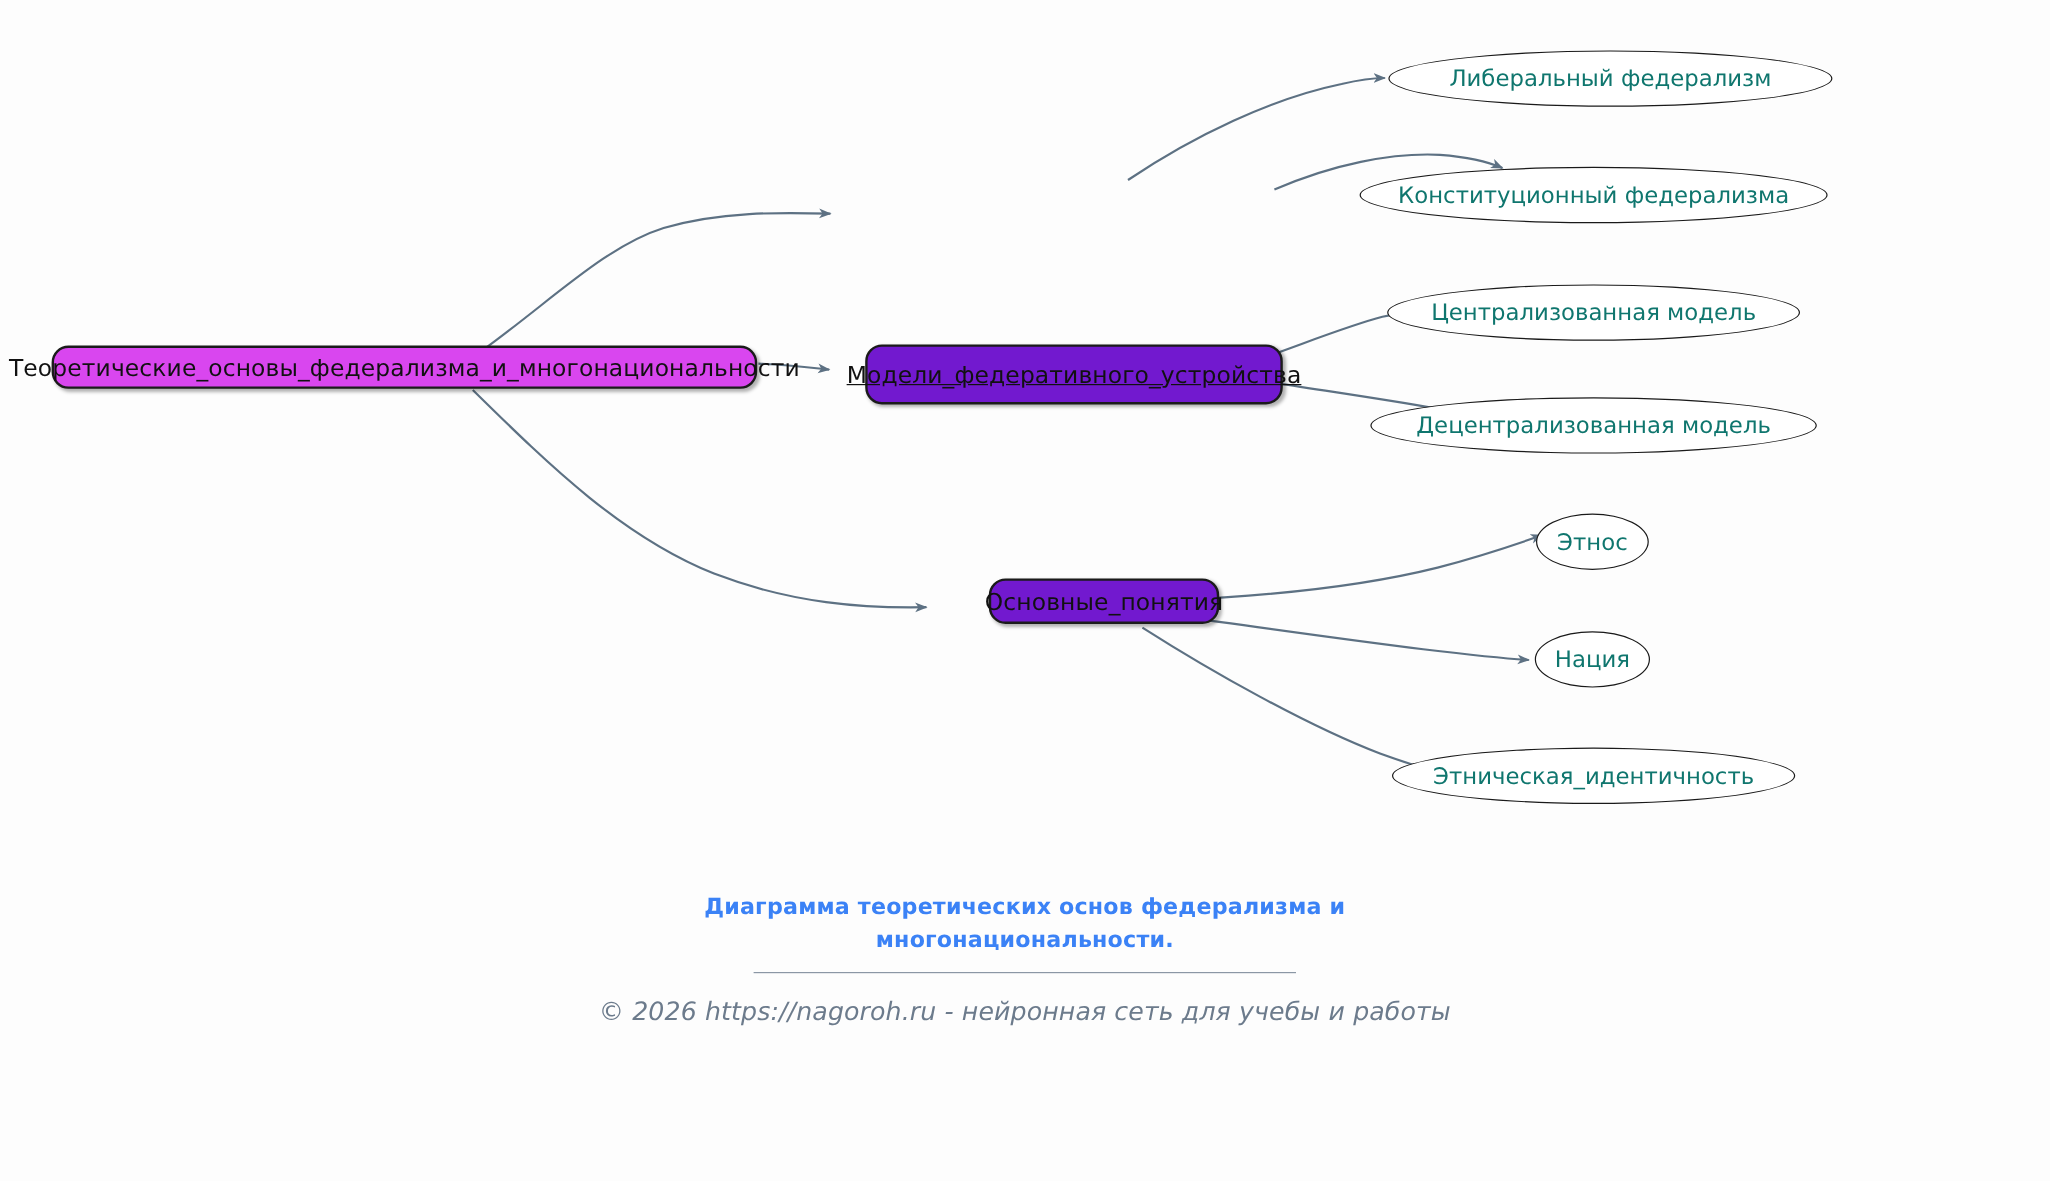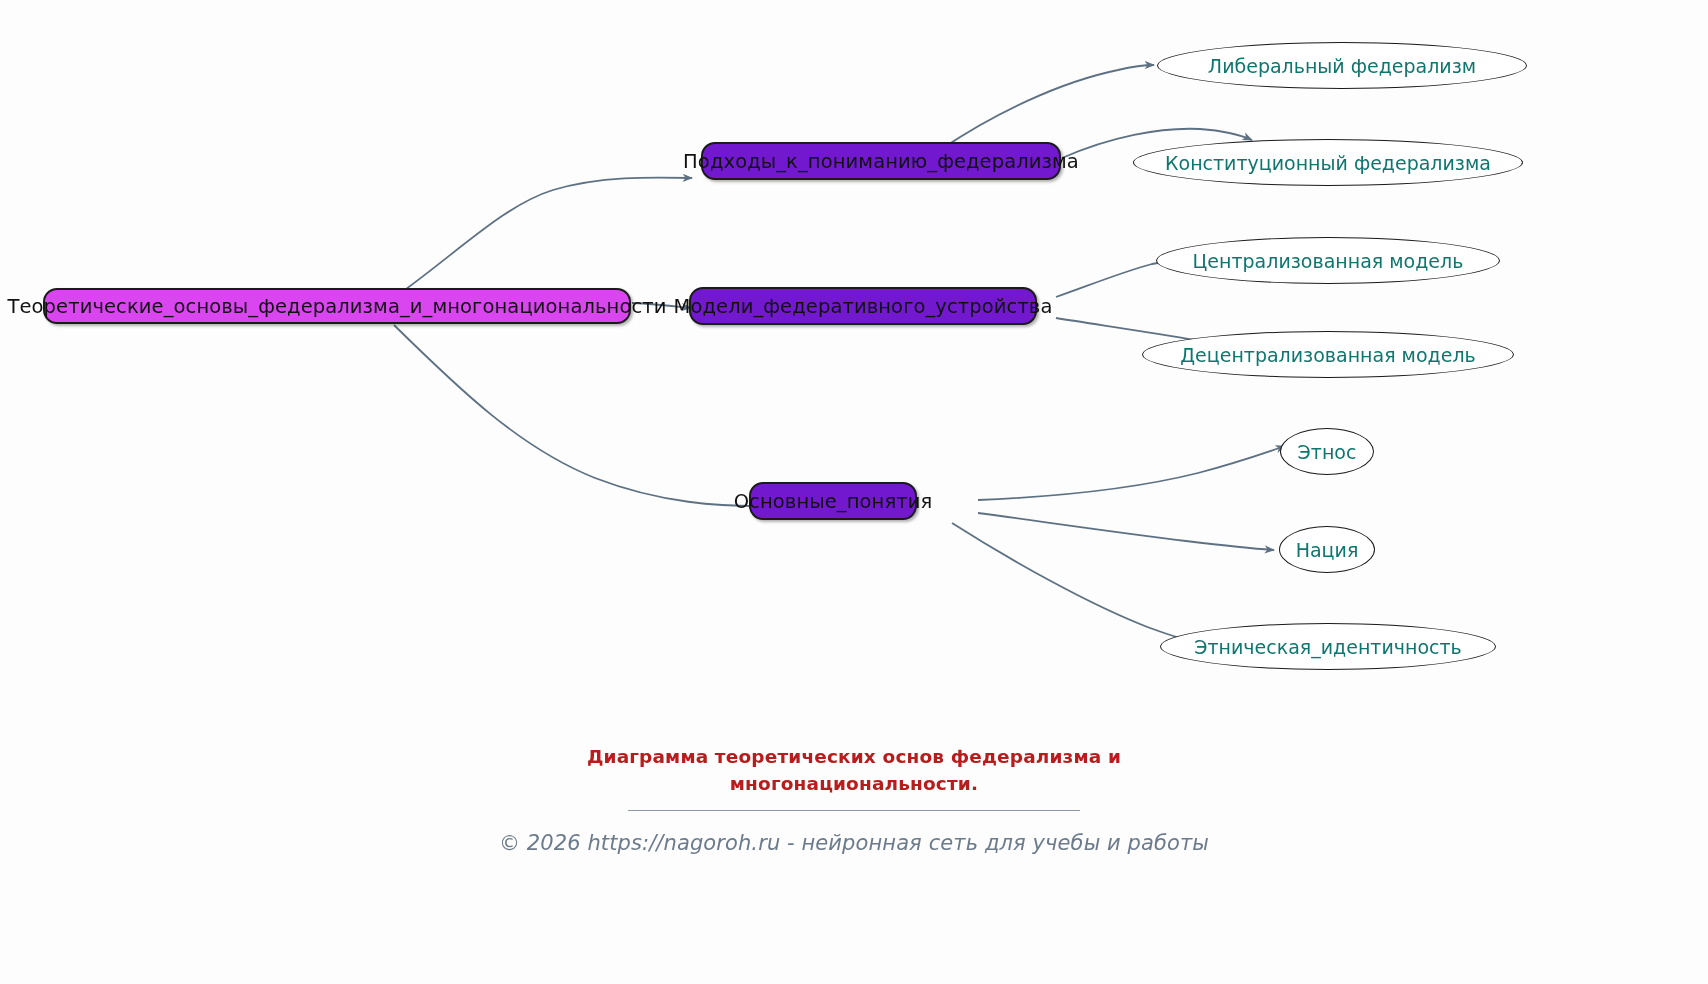--- a/index.html
+++ b/index.html
@@ -64,21 +64,21 @@
     position: absolute;
     left: 0;
     width: 1708px;
     text-align: center;
   }
   .caption-title {
     font-family: "DejaVu Sans", sans-serif;
     font-weight: bold;
     font-size: 18.5px;
     line-height: 1.45;
-    color: #b91c1c;
+    color: #3b82f6;
     letter-spacing: 0.15px;
   }
   .caption-rule {
     margin: 12px auto 0 auto;
     width: 452px;
     height: 1px;
     background: #8b97a5;
   }
   .caption-credit {
     margin-top: 20px;
@@ -118,29 +118,26 @@
 
     <path d="M 978,513 C 1045,522 1120,533 1186,541 C 1228,546 1258,549 1274,550" fill="none" stroke="#5d7183" stroke-width="1.8" marker-end="url(#arrow)"></path>
 
     <path d="M 952,523 C 1010,560 1090,605 1150,628 C 1180,639 1200,644 1212,647" fill="none" stroke="#5d7183" stroke-width="1.8" marker-end="url(#arrow)"></path>
   </svg>
 
   <div class="node node-root" style="left:43px; top:288px; width:588px; height:36px;">
     <span>Теоретические_основы_федерализма_и_многонациональности</span>
   </div>
 
-  <div class="node node-branch" style="left:701px; top:142px; width:360px; height:38px;">
-    <span>Подходы_к_пониманию_федерализма</span>
-  </div>
 
-  <div class="node node-branch" style="left:689px; top:287px; width:348px; height:38px;">
+  <div class="node node-branch" style="left:721px; top:287px; width:348px; height:50px;text-decoration:underline;">
     <span>Модели_федеративного_устройства</span>
   </div>
 
-  <div class="node node-branch" style="left:749px; top:482px; width:168px; height:38px;justify-content:center;">
+  <div class="node node-branch" style="left:824px; top:482px; width:192px; height:38px;justify-content:center;">
     <span>Основные_понятия</span>
   </div>
 
   <div class="node node-leaf" style="left:1157px; top:42px; width:370px; height:47px;">
     <span>Либеральный федерализм</span>
   </div>
 
   <div class="node node-leaf" style="left:1133px; top:139px; width:390px; height:47px;">
     <span>Конституционный федерализма</span>
   </div>

